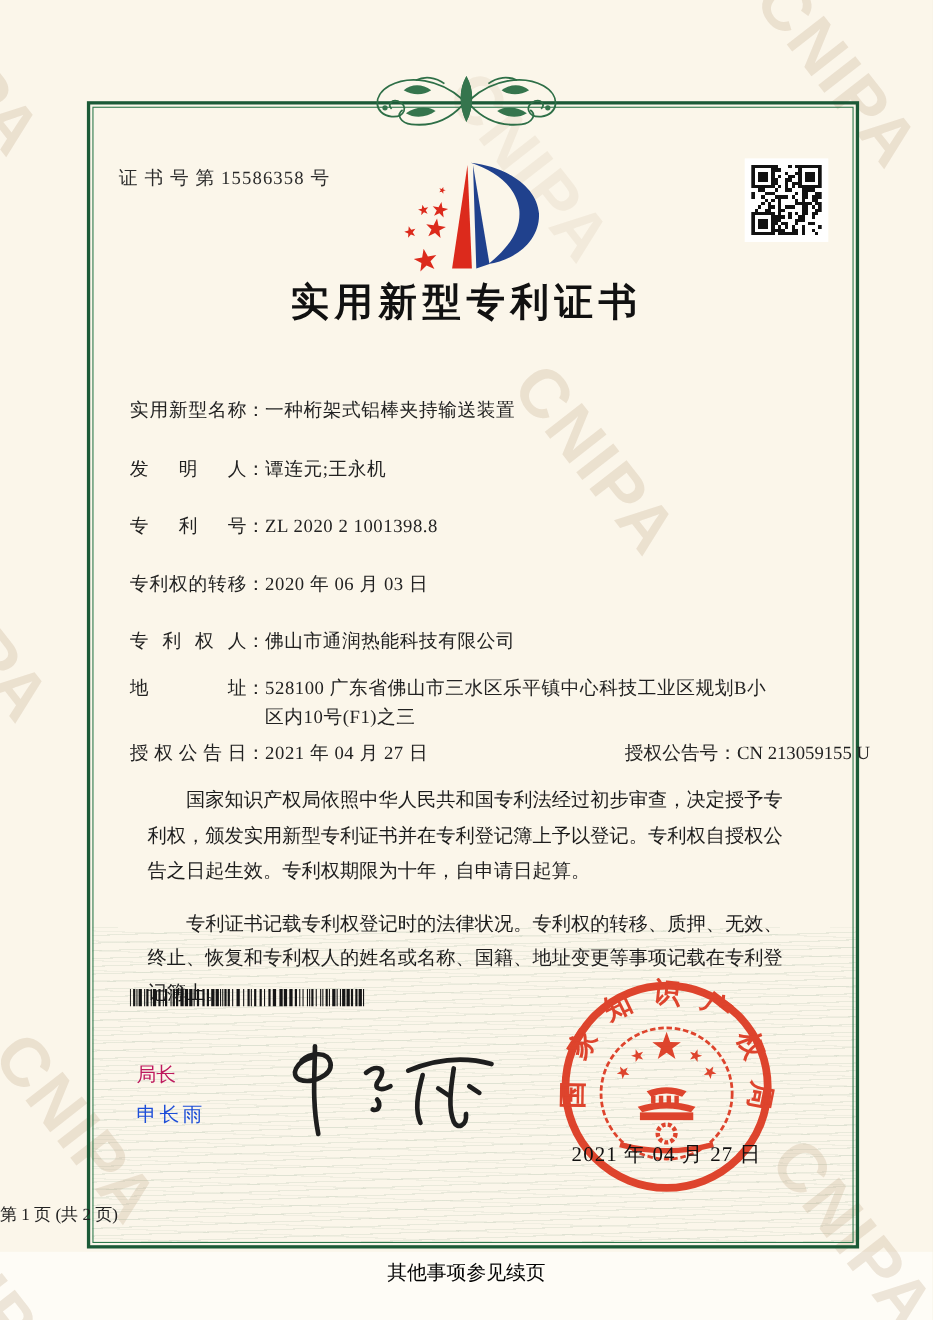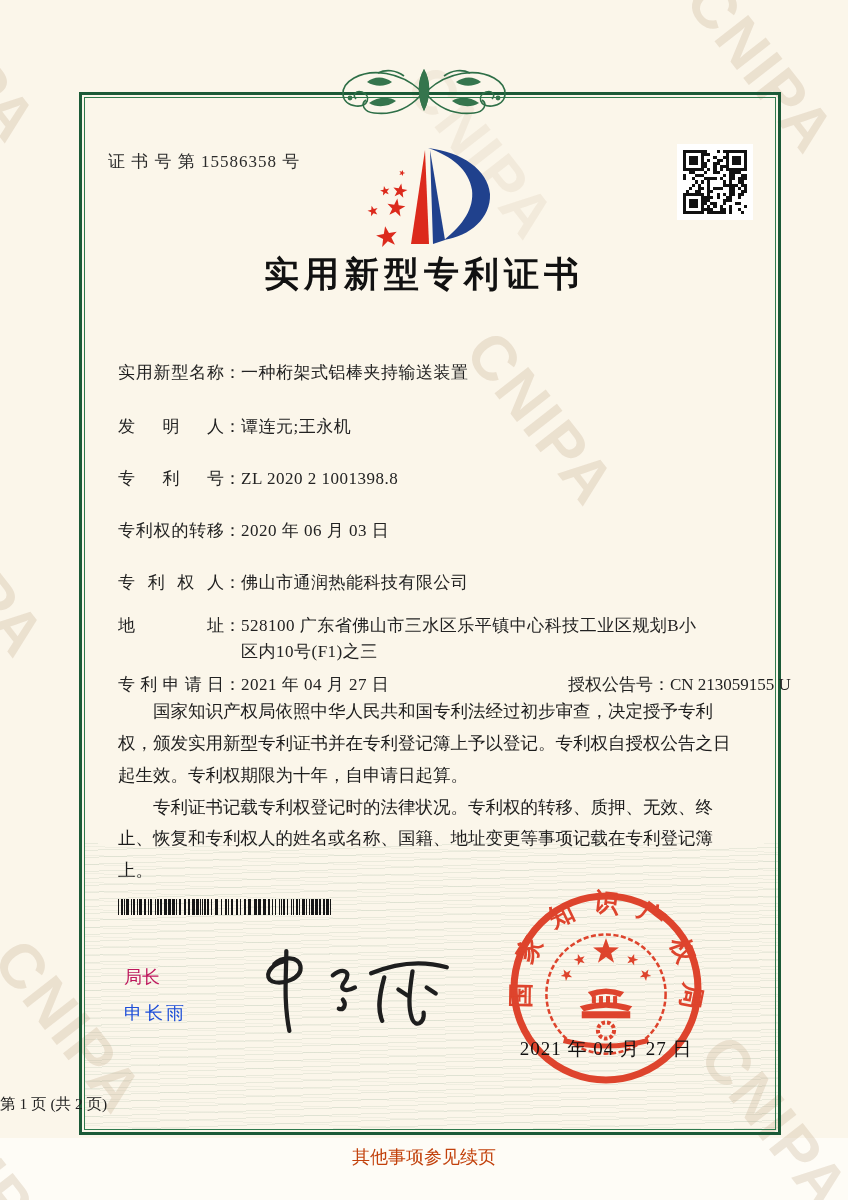--- a/index.html
+++ b/index.html
@@ -42,35 +42,35 @@
   .fcolon{vertical-align:top;}
   .fvalue{display:inline-block;vertical-align:top;max-width:472px;letter-spacing:.5px;
           word-break:break-all;}
   .r0{top:360px;} .r1{top:414px;} .r2{top:466px;} .r3{top:518px;} .r4{top:570px;}
   .r5{top:613px;} .r6{top:672px;}
   .grant-no{position:absolute;left:450px;top:0;white-space:nowrap;}
   .frow.r6{width:630px;}
   
   .body-text{position:absolute;left:118px;top:696px;width:614px;font-size:17.5px;
              line-height:1.82;color:#1d1d1d;}
-  .body-text p{margin:0;text-indent:2em;font-family:Liberation Serif, serif;}
+  .body-text p{margin:16px;text-indent:2em;font-family:Liberation Serif, serif;}
   
   .barcode{position:absolute;left:118px;top:899px;width:218px;height:16px;}
   .signer-title{position:absolute;left:124px;top:965px;font-size:18px;
                 font-family:"Liberation Sans",sans-serif;color:#be185d;}
   .signer-name{position:absolute;left:124px;top:1001px;font-size:18px;letter-spacing:3px;
                font-family:"Liberation Sans",sans-serif;color:#1d4ed8;}
   .signature{position:absolute;left:252px;top:944px;width:212px;height:96px;}
   .seal{position:absolute;left:507px;top:889px;width:198px;height:198px;opacity:.95;}
   .seal-date{position:absolute;left:507px;top:1036px;width:198px;text-align:center;
              font-size:19px;letter-spacing:1px;color:#111;}
   .page-info{position:absolute;left:0;right:0;top:1094px;
              font-size:15.5px;color:#222;}
   .continuation{position:absolute;left:0;right:0;top:1145px;text-align:center;
-                font-size:18px;color:#c2410c;}
+                font-size:18px;color:#000000;}
 </style>
 </head>
 <body>
 
 <div class="page">
 
   <div class="bottom-strip"></div>
   <div class="waves"></div>
 
   <span class="wm wm-a">CNIPA</span>
@@ -367,21 +367,21 @@
   <div class="frow r3">
     <span class="flabel">专利权的转移</span><span class="fcolon">：</span><span class="fvalue">2020 年 06 月 03 日</span>
   </div>
   <div class="frow r4">
     <span class="flabel">专利权人</span><span class="fcolon">：</span><span class="fvalue">佛山市通润热能科技有限公司</span>
   </div>
   <div class="frow r5">
     <span class="flabel">地址</span><span class="fcolon">：</span><span class="fvalue">528100 广东省佛山市三水区乐平镇中心科技工业区规划B小区内10号(F1)之三</span>
   </div>
   <div class="frow r6">
-    <span class="flabel">专利申请日</span><span class="fcolon">：</span><span class="fvalue">2021 年 04 月 27 日</span>
+    <span class="flabel">授权公告日</span><span class="fcolon">：</span><span class="fvalue">2021 年 04 月 27 日</span>
     <span class="grant-no"><span>授权公告号</span><span>：</span><span>CN 213059155 U</span></span>
   </div>
 
   <div class="body-text">
     <p>国家知识产权局依照中华人民共和国专利法经过初步审查，决定授予专利权，颁发实用新型专利证书并在专利登记簿上予以登记。专利权自授权公告之日起生效。专利权期限为十年，自申请日起算。</p>
     <p>专利证书记载专利权登记时的法律状况。专利权的转移、质押、无效、终止、恢复和专利权人的姓名或名称、国籍、地址变更等事项记载在专利登记簿上。</p>
   </div>
 
   <svg id="barcode" class="barcode" viewBox="0 0 218 16" preserveAspectRatio="none">
       <rect x="0" y="0" width="1" height="16" fill="#161616"></rect>

